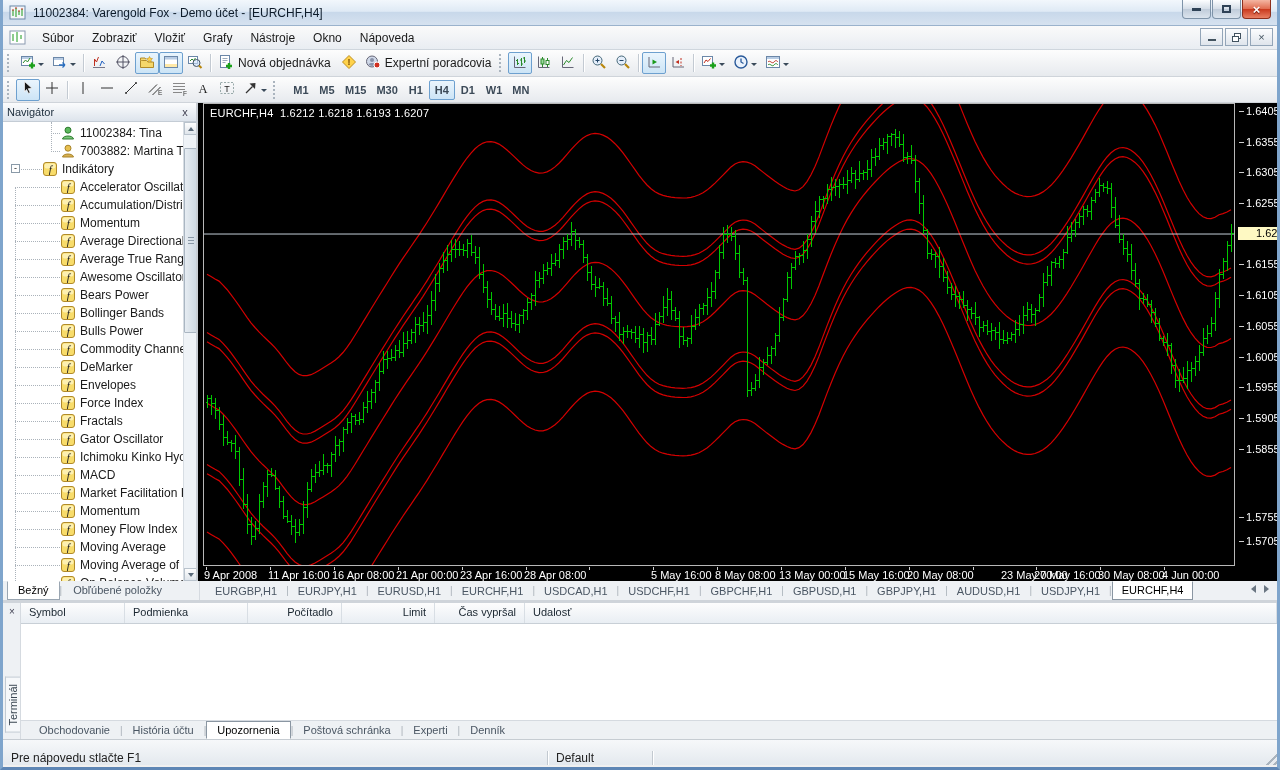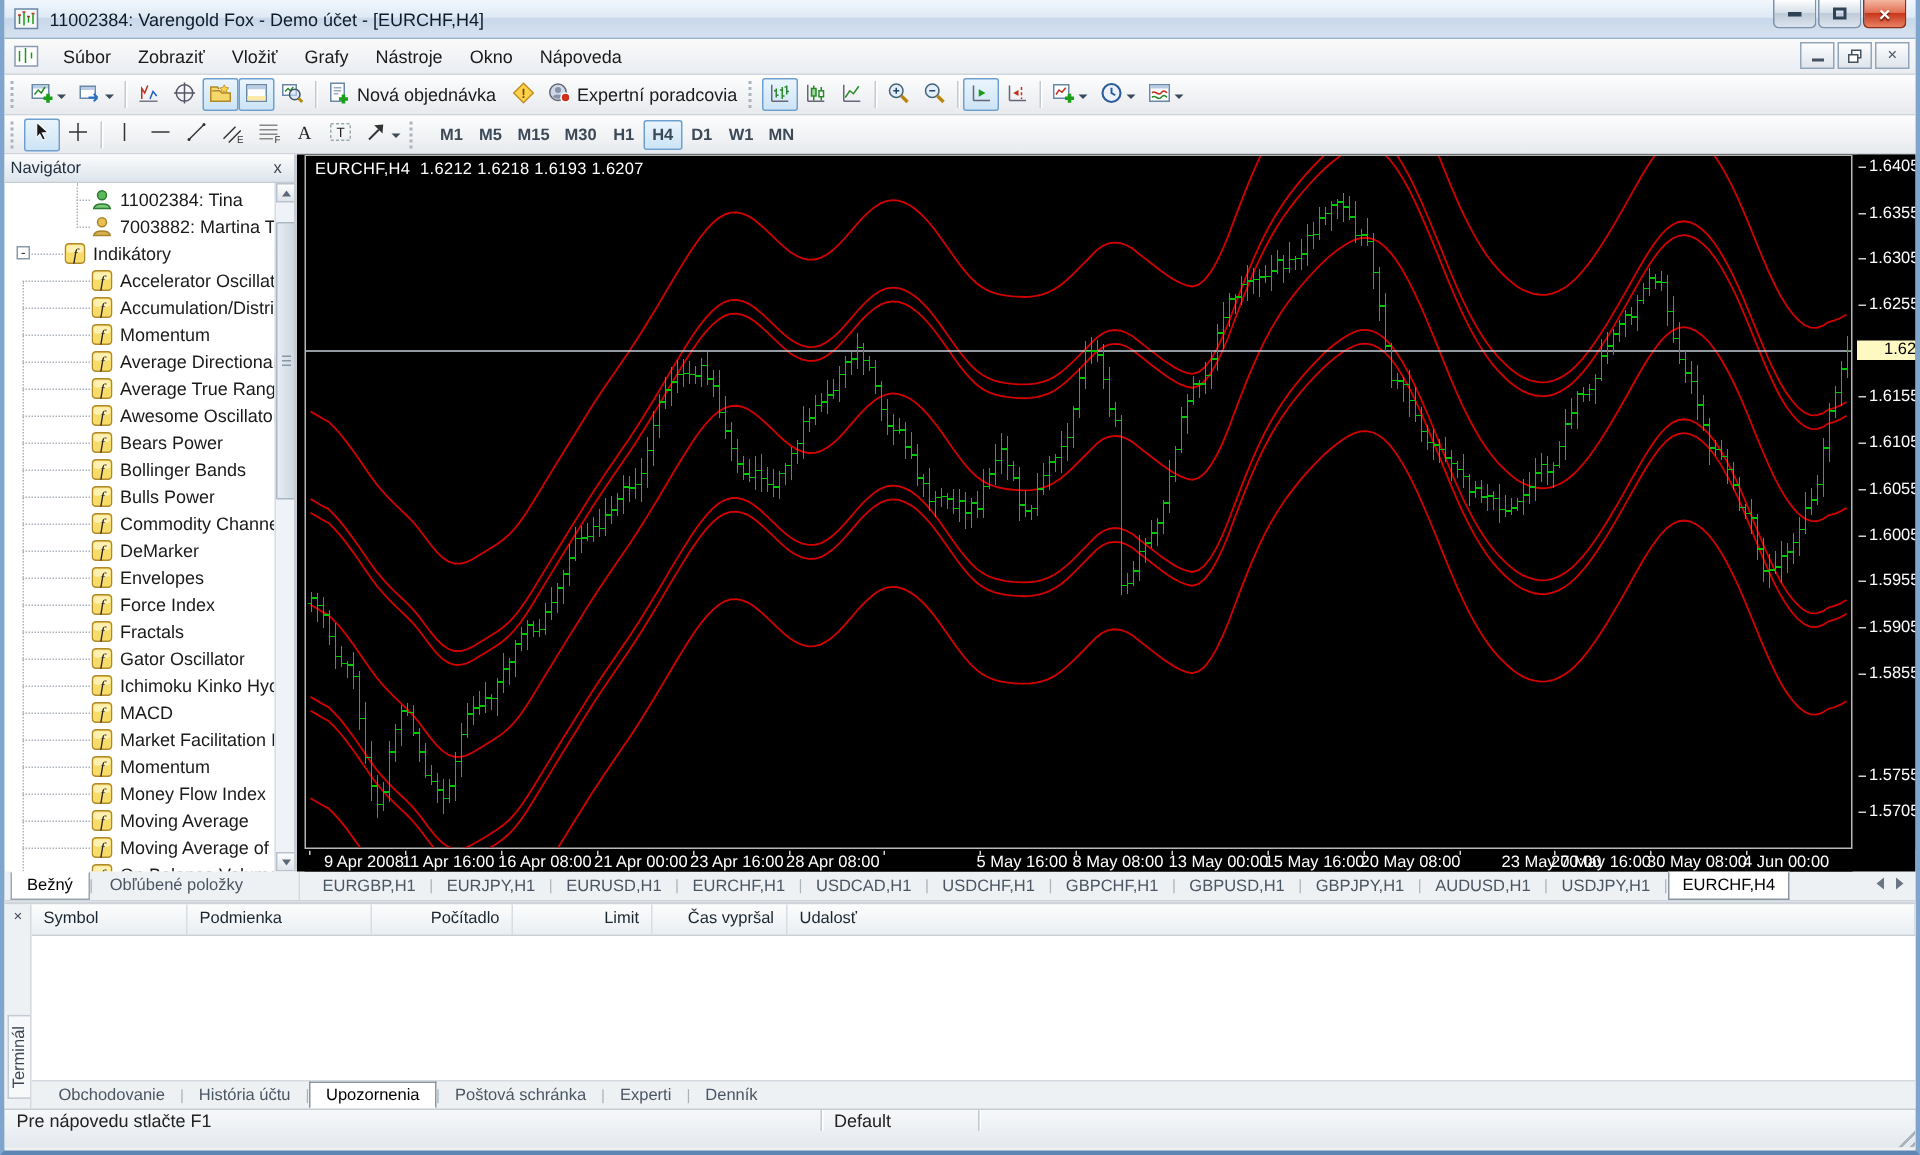--- a/index.html
+++ b/index.html
@@ -97,21 +97,21 @@
   .term-side-label{position:absolute;bottom:6px;left:2px;writing-mode:vertical-rl;transform:rotate(180deg);font-size:11px;color:#3a4652;
     border:1px solid #c2cad2;border-left:none;background:#f6f8fa;padding:6px 1px}
   .term-main{flex:1;display:flex;flex-direction:column}
   .term-header{height:21px;display:flex;background:linear-gradient(#fdfdfd,#e9eef3);border-bottom:1px solid #c8cfd6;font-size:11px;color:#1a2630}
   .th-cell{padding:3px 8px 0;border-right:1px solid #d8dee4;height:100%;white-space:nowrap;overflow:hidden}
   .term-body{flex:1;background:#fff}
   .term-tabs{height:19px;background:#eef1f4;border-top:1px solid #d5dae0;display:flex;align-items:center;padding-left:8px}
   .ttab{padding:2px 10px;font-size:11px;color:#4a5663}
   .ttab.active{background:#fff;border:1px solid #8a96a2;border-bottom-color:#fff;color:#000;margin-top:-1px}
   
-  .statusbar{height:26px;background:linear-gradient(#f6f8fa,#e4e9ee);border-top:1px solid #c6ccd2;display:flex;align-items:flex-start;font-size:12px;color:#222;position:relative}
+  .statusbar{height:26px;background:linear-gradient(#f6f8fa,#e4e9ee);border-top:1px solid #c6ccd2;display:flex;align-items:flex-end;font-size:12px;color:#222;position:relative}
   .sb-sec{border-right:1px solid #c2c9d0;box-shadow:1px 0 0 #fff;display:flex;align-items:center;padding:0 8px;white-space:nowrap}
   .sb-help{width:545px}
   .sb-last{flex:1;justify-content:flex-end;gap:8px;border-right:none;padding-right:20px}
   .grip-corner{position:absolute;right:0;bottom:0;width:15px;height:15px;
     background:repeating-linear-gradient(135deg,transparent 0 3px,#aab4be 3px 5px);clip-path:polygon(100% 0,100% 100%,0 100%)}
 </style>
 </head>
 <body>
 
 <div class="window">
@@ -661,21 +661,21 @@
           <span class="p-tick" style="top: 278px;">1.5955</span>
           <span class="p-tick" style="top: 309px;">1.5905</span>
           <span class="p-tick" style="top: 340px;">1.5855</span>
           <span class="p-tick" style="top: 370px; margin-left: 44px;">1.5805</span>
           <span class="p-tick" style="top: 408px;">1.5755</span>
           <span class="p-tick" style="top: 432px;">1.5705</span>
           <span class="price-tag" style="top: 124px;">1.6207</span>
         </div>
       <div class="time-axis">
           <span class="t-tick" style="left: 3px;"></span>
-          <span class="t-lbl" style="left: 1px; margin-left: 12px;">9 Apr 2008</span>
+          <span class="t-lbl" style="left: 1px;">9 Apr 2008</span>
           <span class="t-tick" style="left: 67px;"></span>
           <span class="t-lbl" style="left: 65px;">11 Apr 16:00</span>
           <span class="t-tick" style="left: 131px;"></span>
           <span class="t-lbl" style="left: 129px;">16 Apr 08:00</span>
           <span class="t-tick" style="left: 195px;"></span>
           <span class="t-lbl" style="left: 193px;">21 Apr 00:00</span>
           <span class="t-tick" style="left: 259px;"></span>
           <span class="t-lbl" style="left: 257px;">23 Apr 16:00</span>
           <span class="t-tick" style="left: 323px;"></span>
           <span class="t-lbl" style="left: 321px;">28 Apr 08:00</span>

